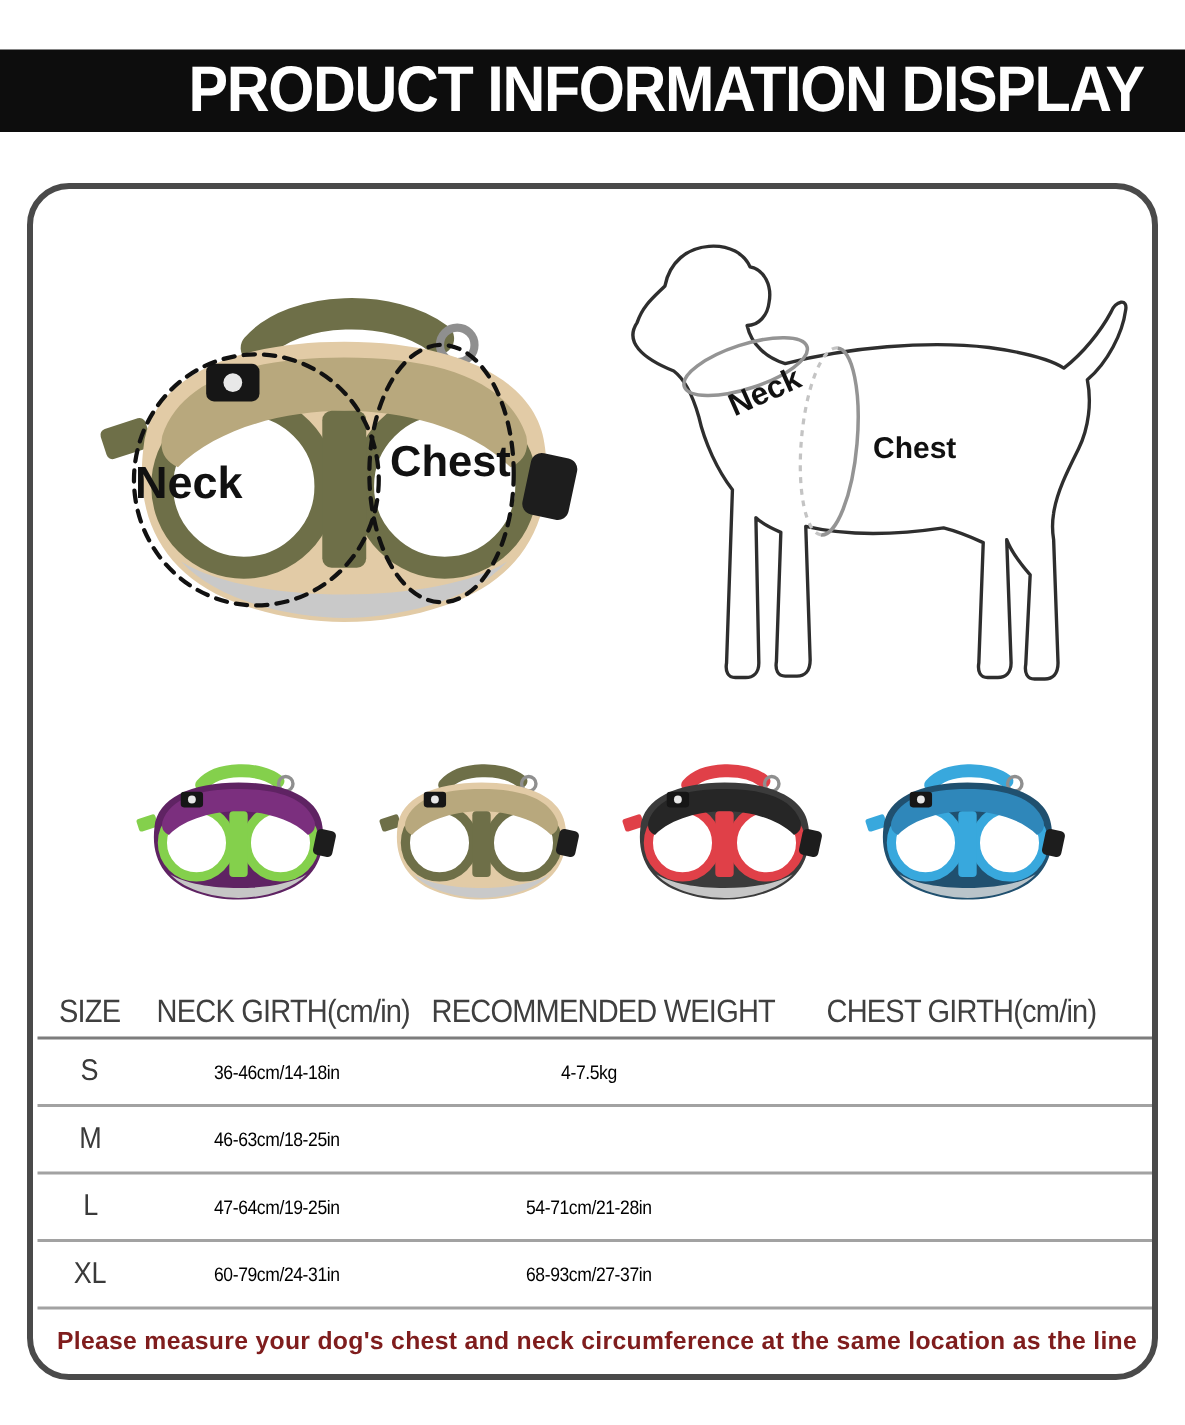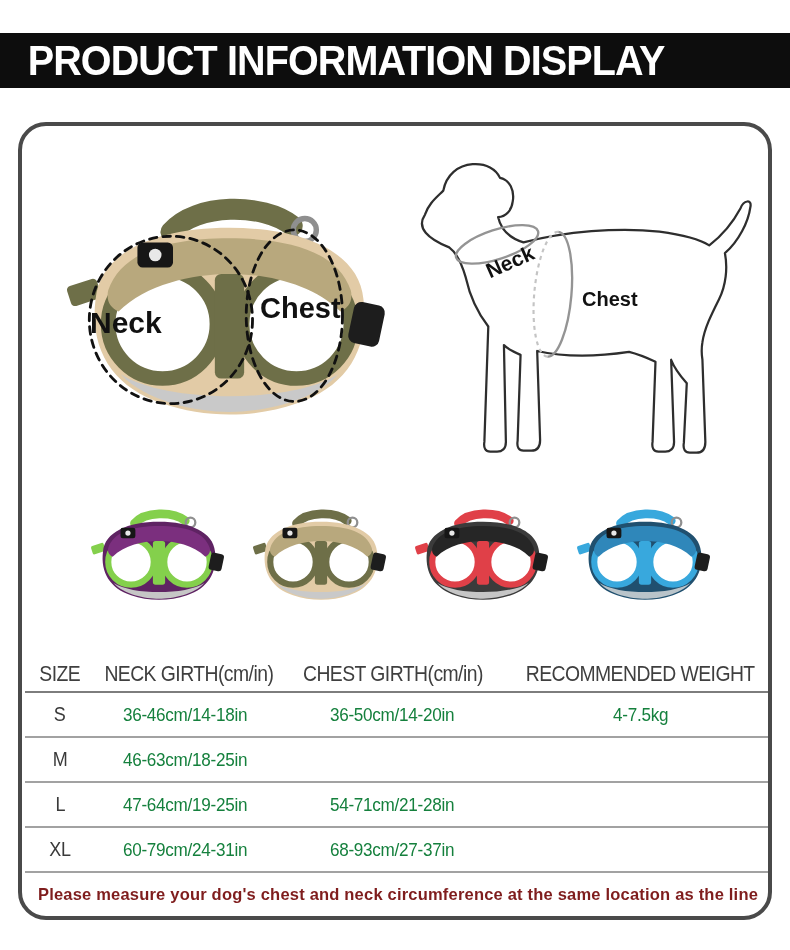--- a/index.html
+++ b/index.html
@@ -5,21 +5,21 @@
   * { box-sizing: border-box; margin: 0; padding: 0; }
   html,body { background:#fff; }
   .page {
     position: relative; width: 790px; height: 950px; background: #fff;
     font-family: "Liberation Sans", sans-serif; overflow: hidden;
   }
   
   .banner {
     position: absolute; left: 0; top: 33px; width: 790px; height: 55px;
     background: var(--banner-bg, #0d0d0d);
-    display: flex; align-items: center; justify-content: flex-start;
+    display: flex; align-items: center; justify-content: flex-end;
   }
   .banner-text {
     color: var(--banner-text, #fff); font-weight: 700; font-size: 43px;
     letter-spacing: -1px; white-space: nowrap;
     display: inline-block; transform: scaleX(0.92);
   }
   
   .frame {
     position: absolute; left: 18px; top: 122px;
     width: 754px; height: 798px;
@@ -53,21 +53,21 @@
   .variant { width: 140px; height: 114px; }
   .variant svg { width: 100%; height: 100%; overflow: visible; }
   
   .table { position: absolute; left: 3px; top: 531px; width: 100%; }
   .thead, .trow, .tfoot { display: grid; align-items: center; width: 100%; }
   .thead, .trow { grid-template-columns: 70px 180px 235px 1fr; }
   .thead { height: 36px; border-bottom: 2px solid var(--header-line, #7d7d7d); }
   .trow  { height: 45px; border-bottom: 2px solid var(--row-line, #a2a2a2); }
   .hc, .cell { text-align: center; white-space: nowrap; overflow: visible; }
   .hc   { color: var(--text, #3f3f3f); font-size: 21.5px; letter-spacing: -0.6px; }
-  .cell { color: #15803d; font-size: 19px; letter-spacing: -0.3px; }
+  .cell { color: #000000; font-size: 13px; letter-spacing: -0.3px; }
   .cell.sizec { font-size: 20px; color: #3a3a3a; }
   .cond { font-style: normal; display: inline-block; transform: scaleX(0.9); }
   .tfoot { height: 42px; grid-template-columns: 1fr; }
   .note-text {
     text-align: center; font-weight: 700; color: #7f1d1d; font-size: 16.5px;
     letter-spacing: 0.2px; white-space: nowrap;
   }
   .defs-svg { position: absolute; width: 0; height: 0; }
 </style>
 </head>
@@ -143,28 +143,27 @@
           </svg></div>
         <div class="variant" style="--body:#2f87ba;--strap:#38a8dd;--trim:#20506f;--pad:#b9c4ca"><svg viewBox="0 0 160 130">
             <use href="#harness-shape"></use>
           </svg></div>
       </div>
 
     <div class="table">
       <div class="thead">
         <span class="hc"><i class="cond">SIZE</i></span>
         <span class="hc"><i class="cond">NECK GIRTH(cm/in)</i></span>
+        <span class="hc"><i class="cond">RECOMMENDED WEIGHT</i></span>
         <span class="hc"><i class="cond">CHEST GIRTH(cm/in)</i></span>
-        <span class="hc"><i class="cond">RECOMMENDED WEIGHT</i></span>
       </div>
       <div id="tbody">
           <div class="trow">
             <span class="cell sizec"><i class="cond">S</i></span>
             <span class="cell"><i class="cond">36-46cm/14-18in</i></span>
-            <span class="cell"><i class="cond">36-50cm/14-20in</i></span>
             <span class="cell"><i class="cond">4-7.5kg</i></span>
           </div>
           <div class="trow">
             <span class="cell sizec"><i class="cond">M</i></span>
             <span class="cell"><i class="cond">46-63cm/18-25in</i></span>
           </div>
           <div class="trow">
             <span class="cell sizec"><i class="cond">L</i></span>
             <span class="cell"><i class="cond">47-64cm/19-25in</i></span>
             <span class="cell"><i class="cond">54-71cm/21-28in</i></span>

